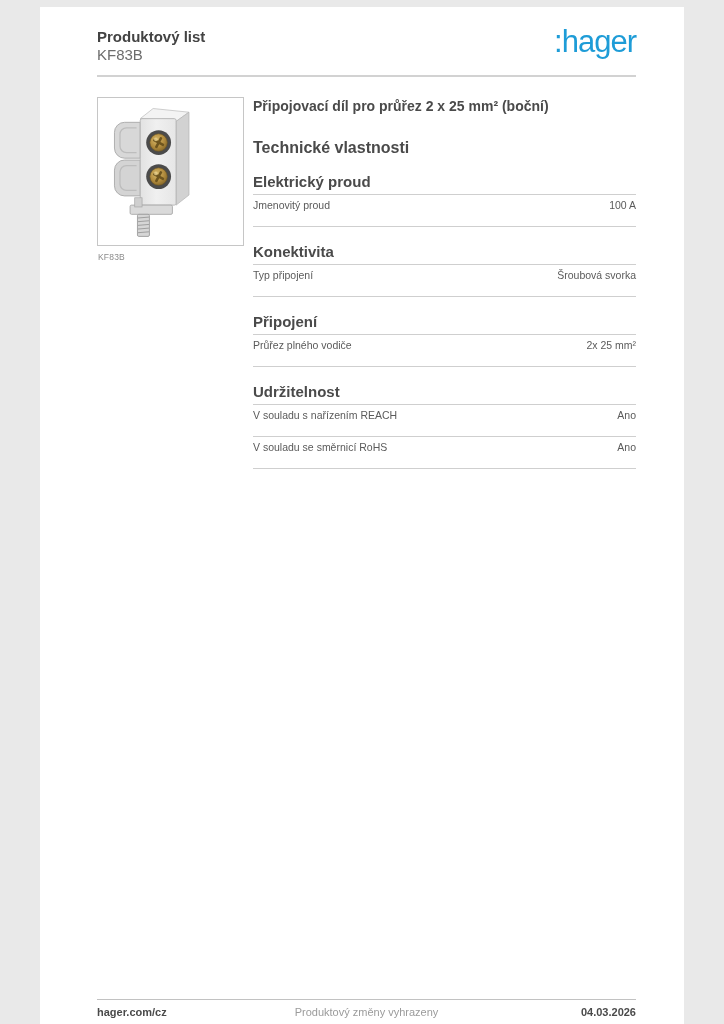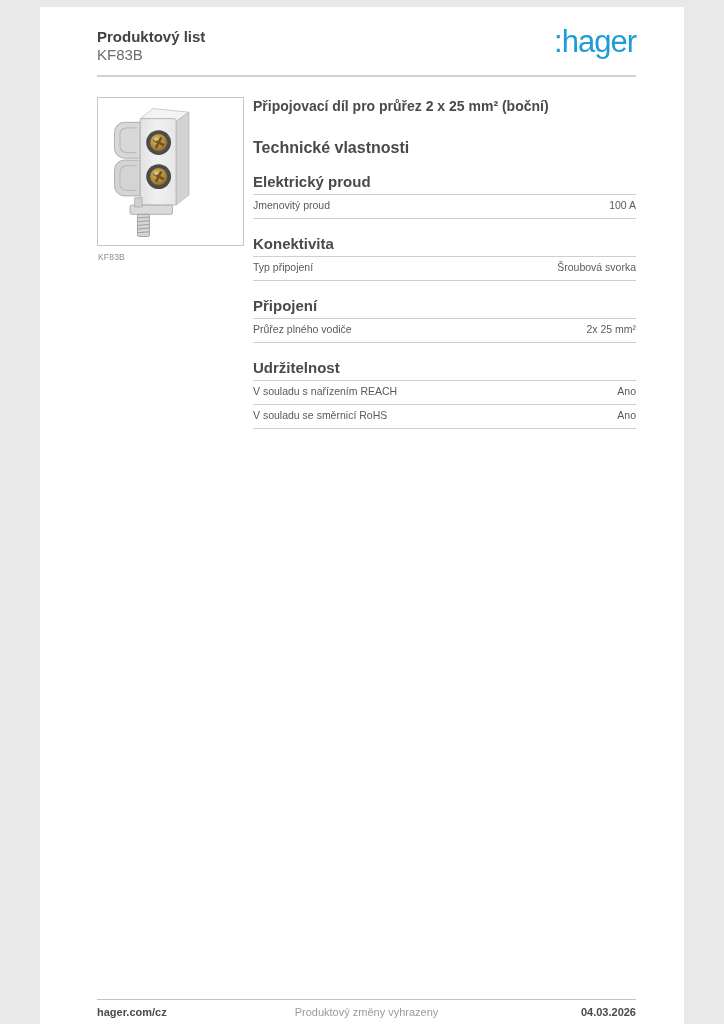--- a/index.html
+++ b/index.html
@@ -48,21 +48,21 @@
   .tech-heading  { margin: 25px 0 0 0; font-size: 16px; font-weight: bold; color: #4a4a4a; }
 
   .spec-section { margin-top: 16px; }
   .spec-section h3 {
     margin: 0; font-size: 15px; font-weight: bold; color: #4a4a4a;
     padding-bottom: 4px; border-bottom: 1px solid #cfcfcf;
   }
   .spec-row {
     display: flex; justify-content: space-between; align-items: baseline;
     font-size: 10.5px; color: #5a5a5a;
-    padding: 4px 0 7px 0;
+    padding: 4px 0 15px 0;
     border-bottom: 1px solid #cfcfcf;
   }
   .spec-row .value { color: #5a5a5a; }
 
   
   .footer-rule {
     position: absolute; left: 57px; right: 48px; top: 992px;
     height: 1px; background: #c2c2c2;
   }
   .footer-row {

